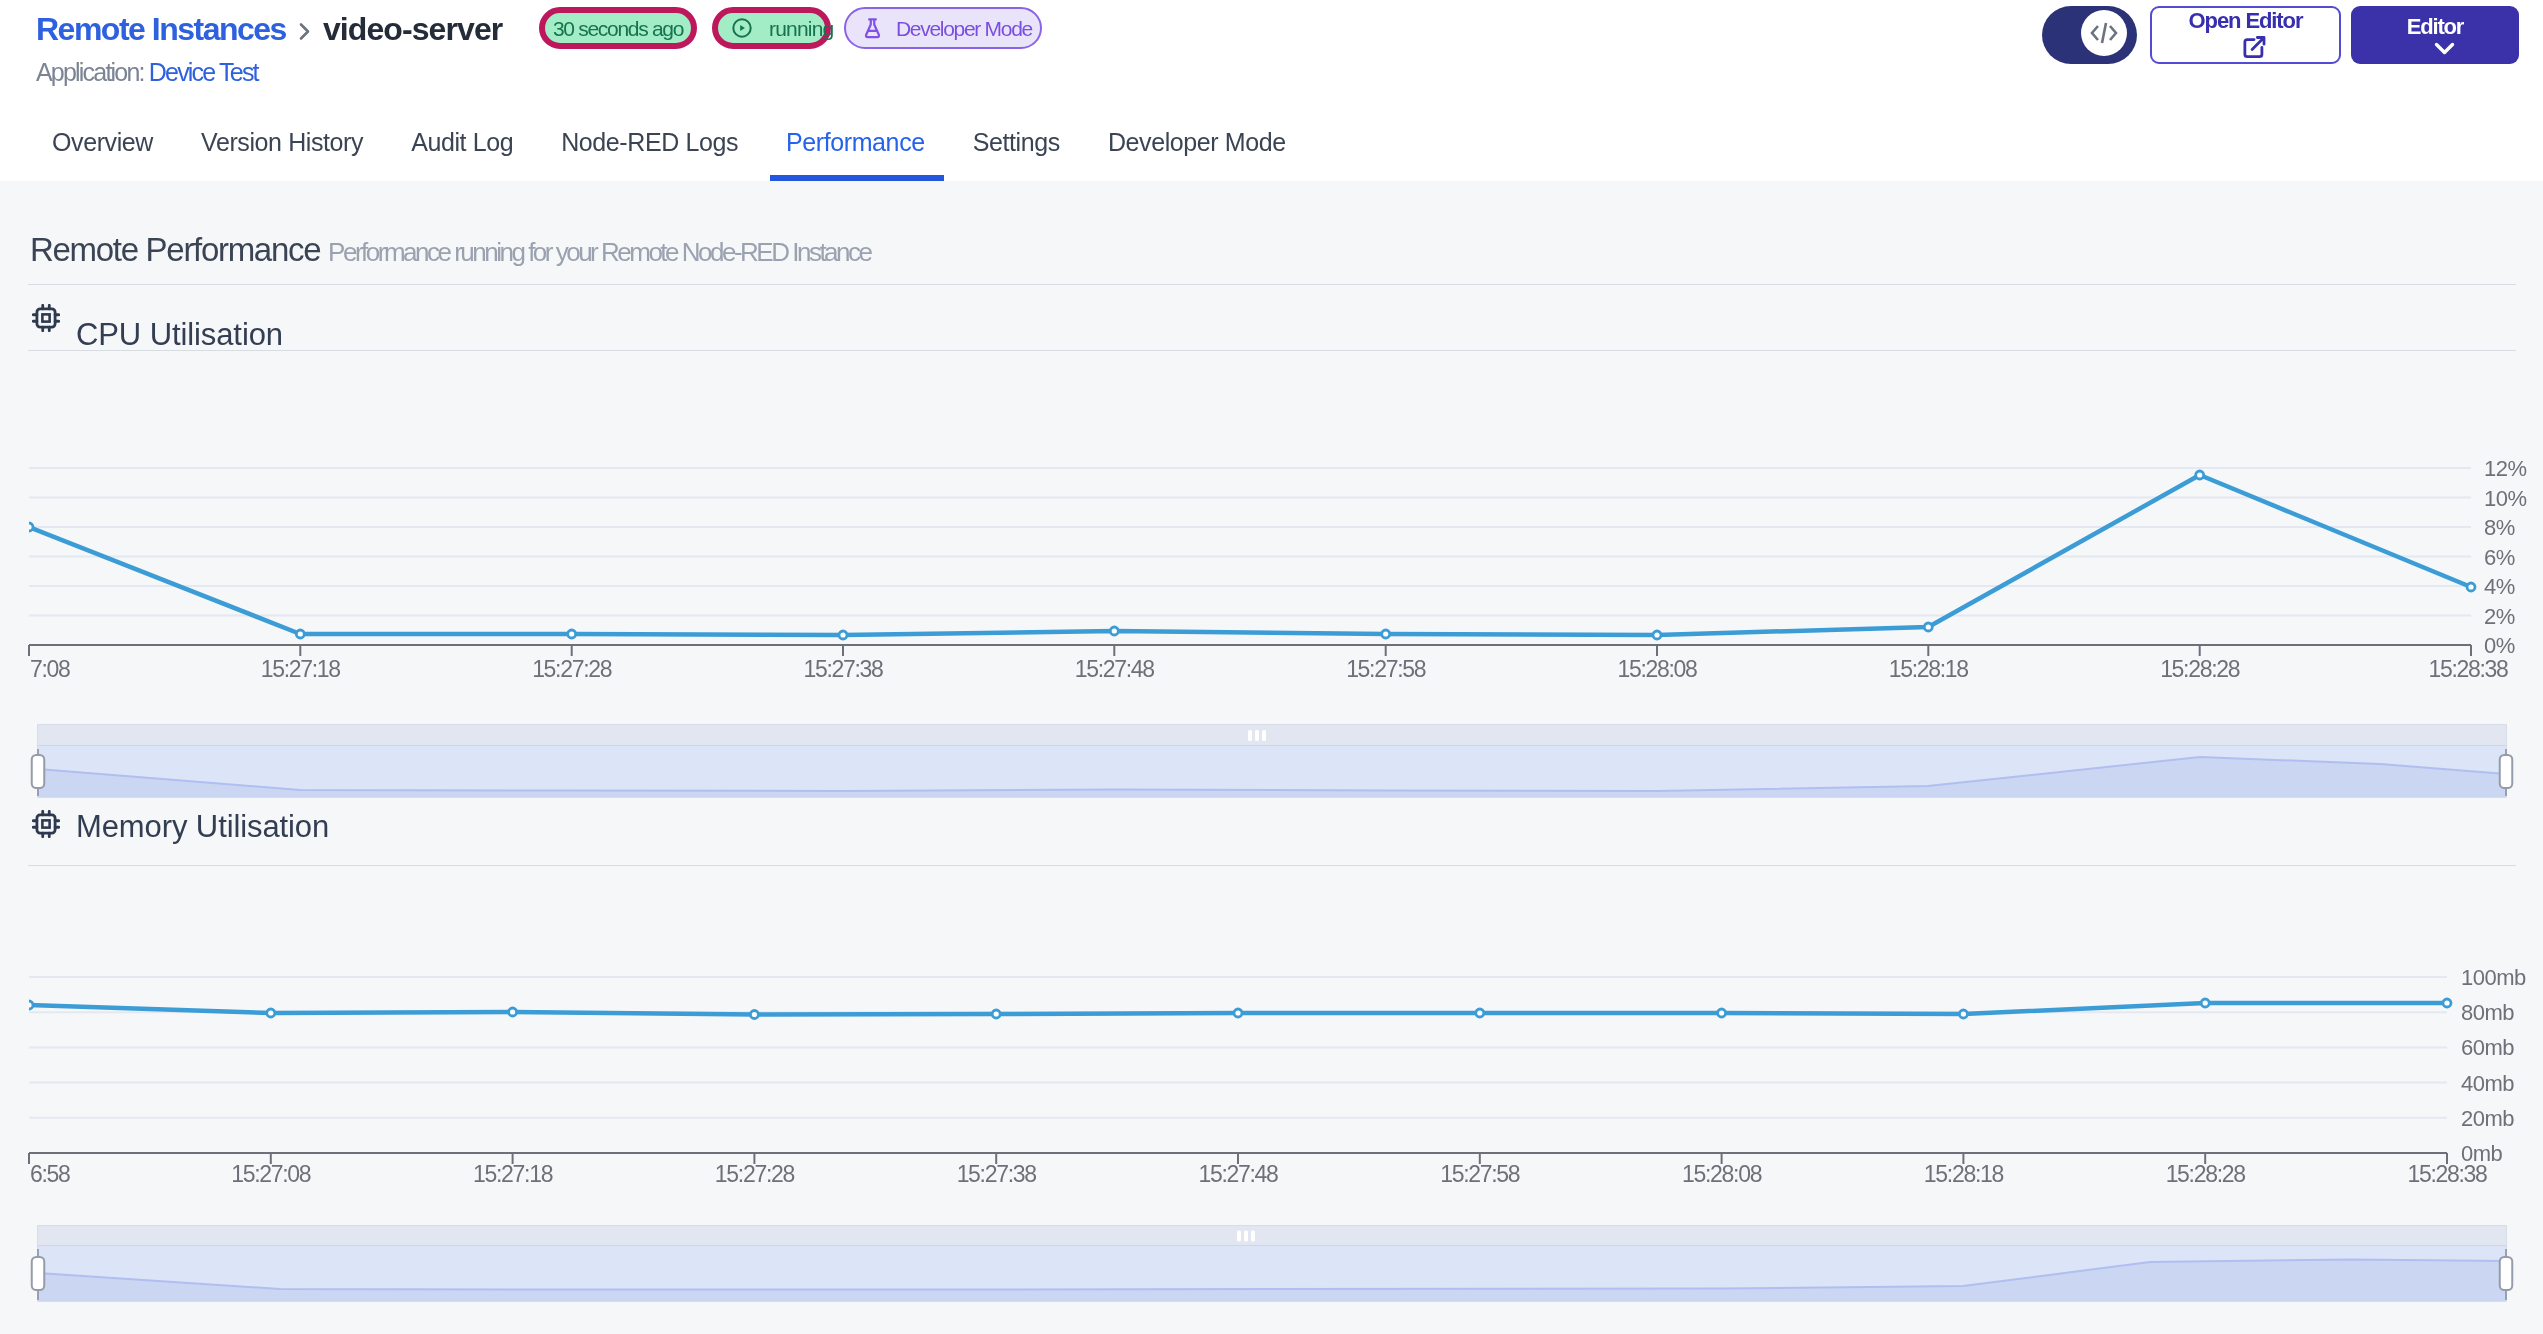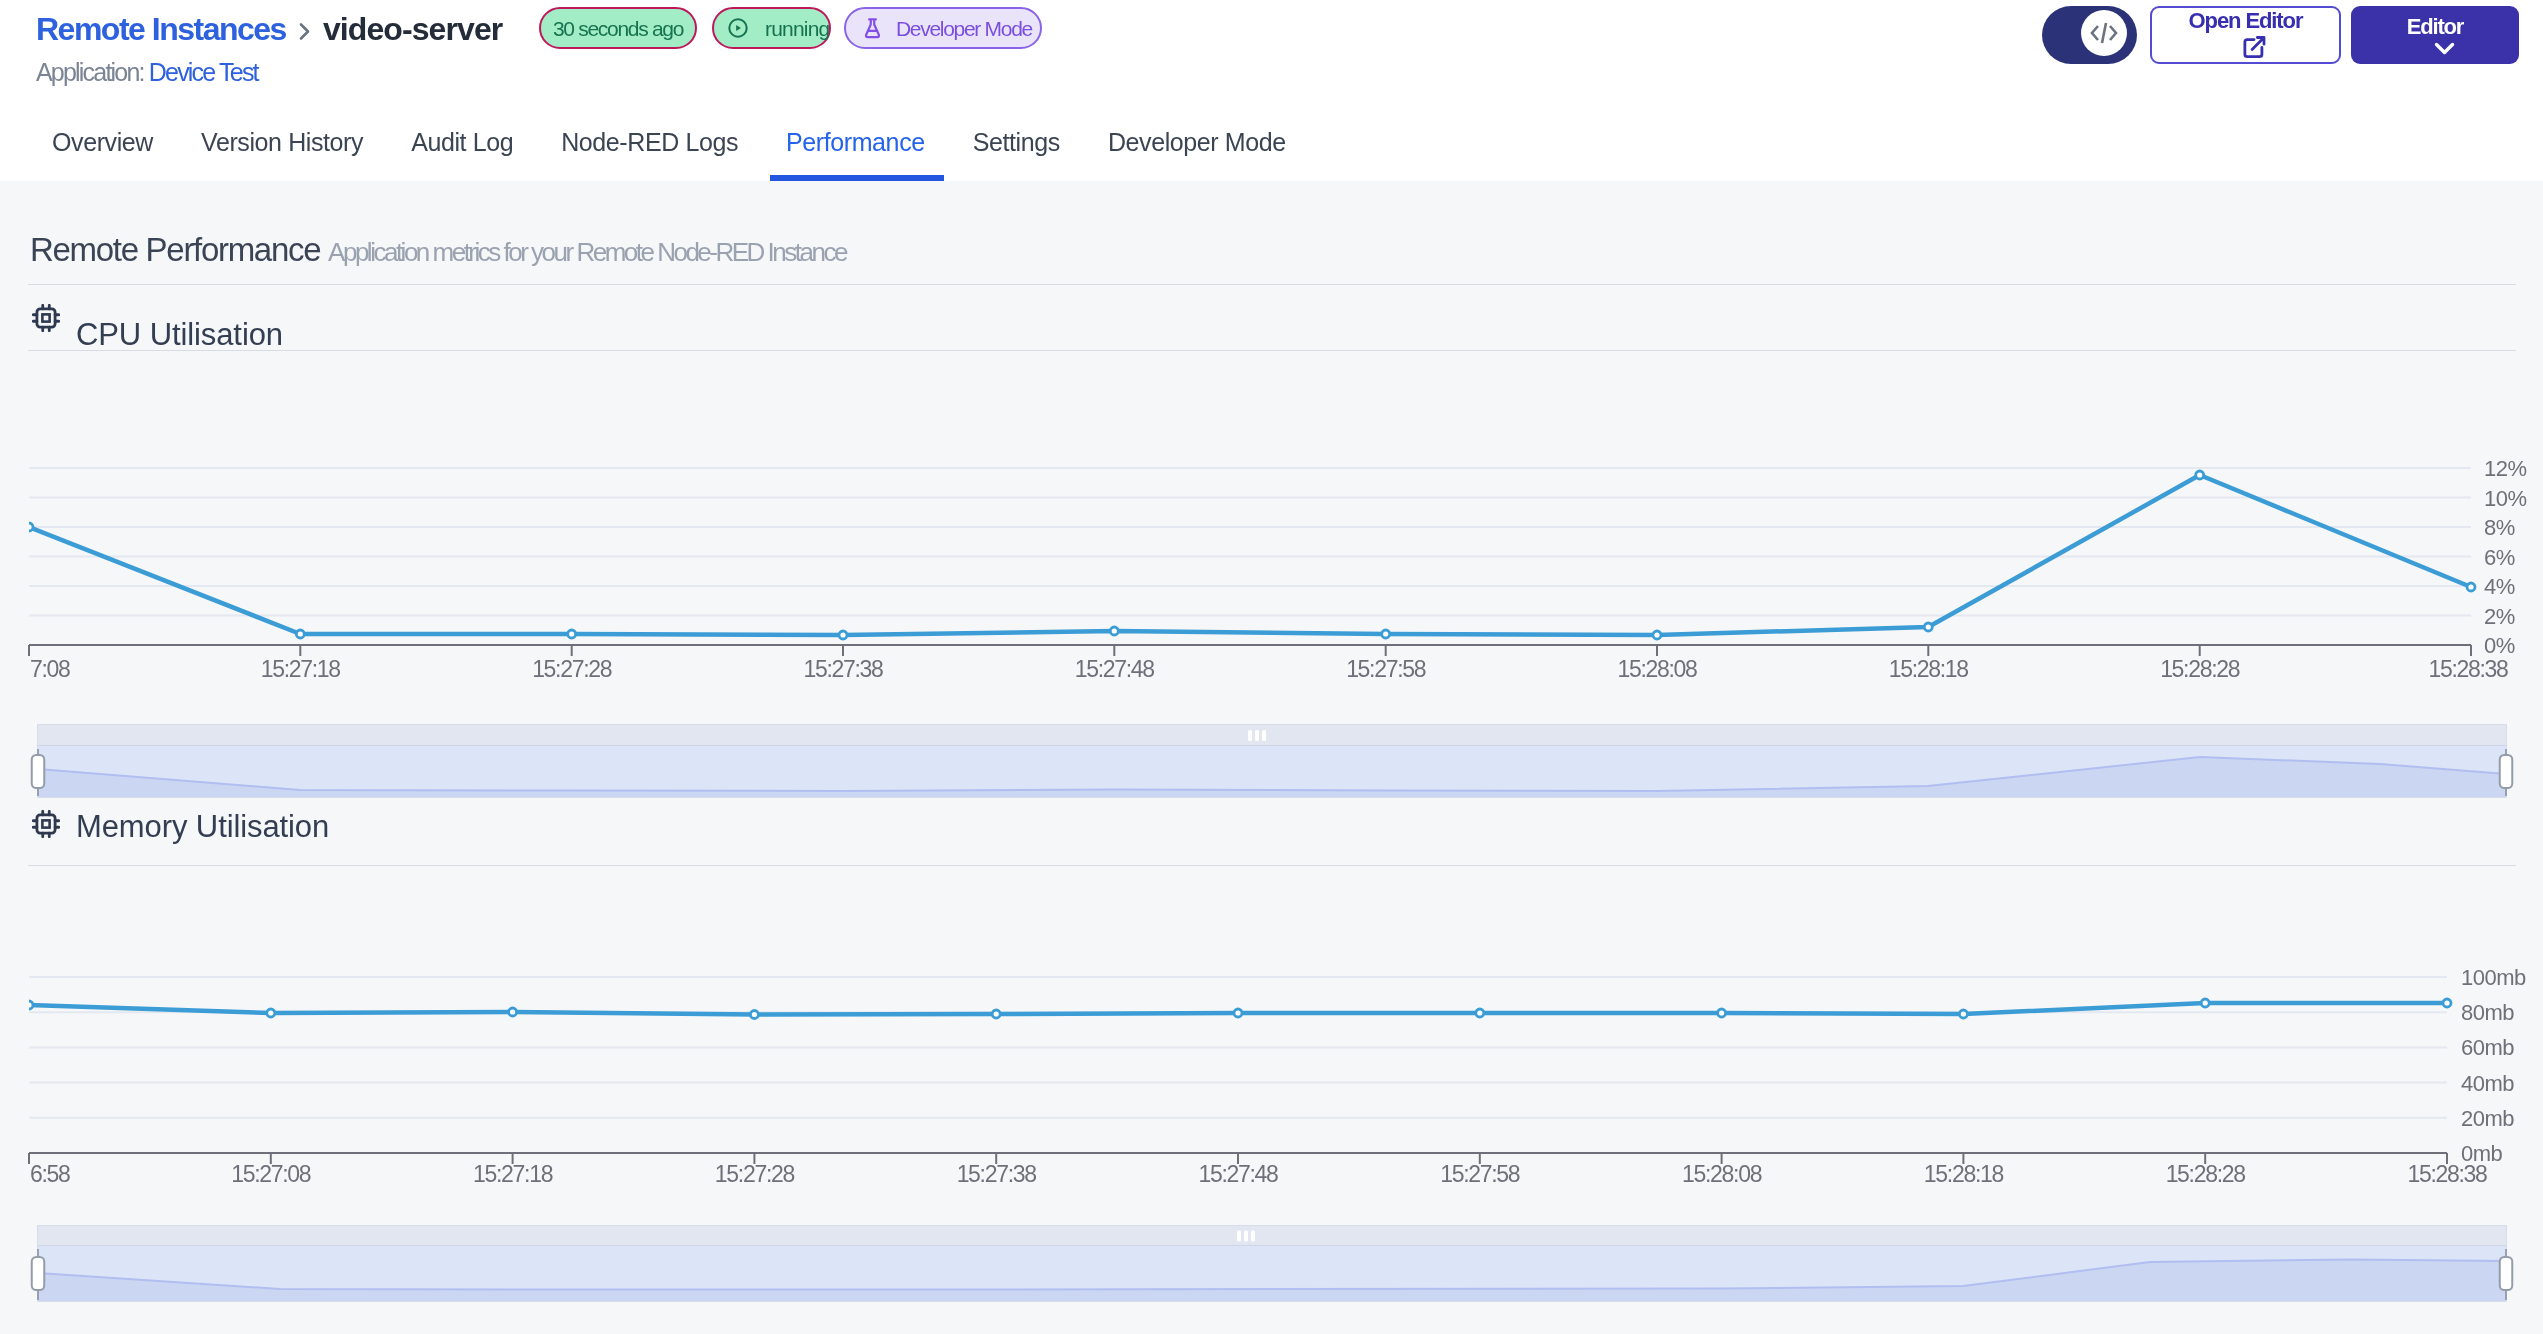--- a/index.html
+++ b/index.html
@@ -6,21 +6,21 @@
   html,body { width:2543px; height:1334px; overflow:hidden; }
   body { font-family:"Liberation Sans", sans-serif; background:#f6f7f9; position:relative; }
   .abs { position:absolute; }
   #header { position:absolute; left:0; top:0; width:2543px; height:181px; background:#ffffff; }
   #content-bg { position:absolute; left:0; top:181px; width:2543px; height:1153px; background:#f6f7f9; }
   .crumb { position:absolute; left:36px; top:13px; font-size:32px; font-weight:bold; color:#2e61de; letter-spacing:-1.5px; white-space:nowrap; line-height:1;}
   .crumb .name { color:#242c3a; letter-spacing:-0.9px; }
   .appline { position:absolute; left:36px; top:60px; font-size:25px; color:#7b8494; letter-spacing:-1.8px; line-height:1; white-space:nowrap;}
   .appline a { color:#2e61de; text-decoration:none; }
   .badge { position:absolute; top:7px; height:42px; border-radius:21px; display:flex; align-items:center; font-size:21px; letter-spacing:-0.8px; line-height:1; white-space:nowrap; }
-  .badge.green { background:#a2ecc6; border:2px solid #be185d; color:#16734f; }
+  .badge.green { background:#a2ecc6; border:6px solid #be185d; color:#16734f; }
   .badge.purple { background:#eae4fb; border:2px solid #8b63e8; color:#7a4fe0; }
   .tabs { position:absolute; left:28px; top:130px; height:52px; white-space:nowrap; }
   .tab { display:inline-block; font-size:25px; color:#3b4453; letter-spacing:-0.4px; padding:0 24px; line-height:1; }
   .tab.active { color:#2563eb;text-align:center; }
   #tab-underline { position:absolute; top:175px; height:6px; background:#2457e0; }
   .btn { position:absolute; top:6px; height:58px; border-radius:9px; display:flex; align-items:center; justify-content:center;flex-direction:column; }
   #rp-title { position:absolute; left:30px; top:233px; font-size:33px; color:#3b4454; letter-spacing:-1.3px; line-height:1; white-space:nowrap; }
   #rp-sub { font-size:26px; color:#9aa2b0; letter-spacing:-2.5px; }
   .hairline { position:absolute; left:28px; width:2488px; height:1px; background:#d7dbe2; }
   .sect { position:absolute; left:76px; font-size:31px; color:#333e52; letter-spacing:-0.1px; line-height:1; white-space:nowrap;}
@@ -71,21 +71,21 @@
   <svg style="margin-left:18px;" width="21" height="17" viewBox="0 0 21 17" fill="none" stroke="#fff" stroke-width="3.4" stroke-linecap="round" stroke-linejoin="round">
       <path d="M2.5 4.5 L10.5 12.5 L18.5 4.5"></path>
     </svg>
 </div>
 
 <div class="tabs">
   <span class="tab">Overview</span><span class="tab">Version History</span><span class="tab">Audit Log</span><span class="tab">Node-RED Logs</span><span class="tab active" id="tab-perf">Performance</span><span class="tab">Settings</span><span class="tab">Developer Mode</span>
 </div>
 <div id="tab-underline" style="left:770px; width:174px;"></div>
 
-<div id="rp-title">Remote Performance <span id="rp-sub">Application metrics for your Remote Node-RED Instance</span></div>
+<div id="rp-title">Remote Performance <span id="rp-sub">Performance running for your Remote Node-RED Instance</span></div>
 <div class="hairline" style="top:284px;"></div>
 
 <svg class="chip" style="top:304px;" width="28" height="28" viewBox="0 0 24 24" fill="none" stroke="#2e3950" stroke-width="2.4" stroke-linecap="round">
     <rect x="4.2" y="4.2" width="15.6" height="15.6" rx="2.8"></rect>
     <rect x="8.9" y="8.9" width="6.2" height="6.2" stroke-width="2.2"></rect>
     <path d="M9.2 1.1v3.1M14.8 1.1v3.1M9.2 19.8v3.1M14.8 19.8v3.1M1.1 9.2h3.1M1.1 14.8h3.1M19.8 9.2h3.1M19.8 14.8h3.1"></path>
   </svg>
 <div class="sect" style="top:319px;">CPU Utilisation</div>
 <div class="hairline" style="top:350px;"></div>
 

